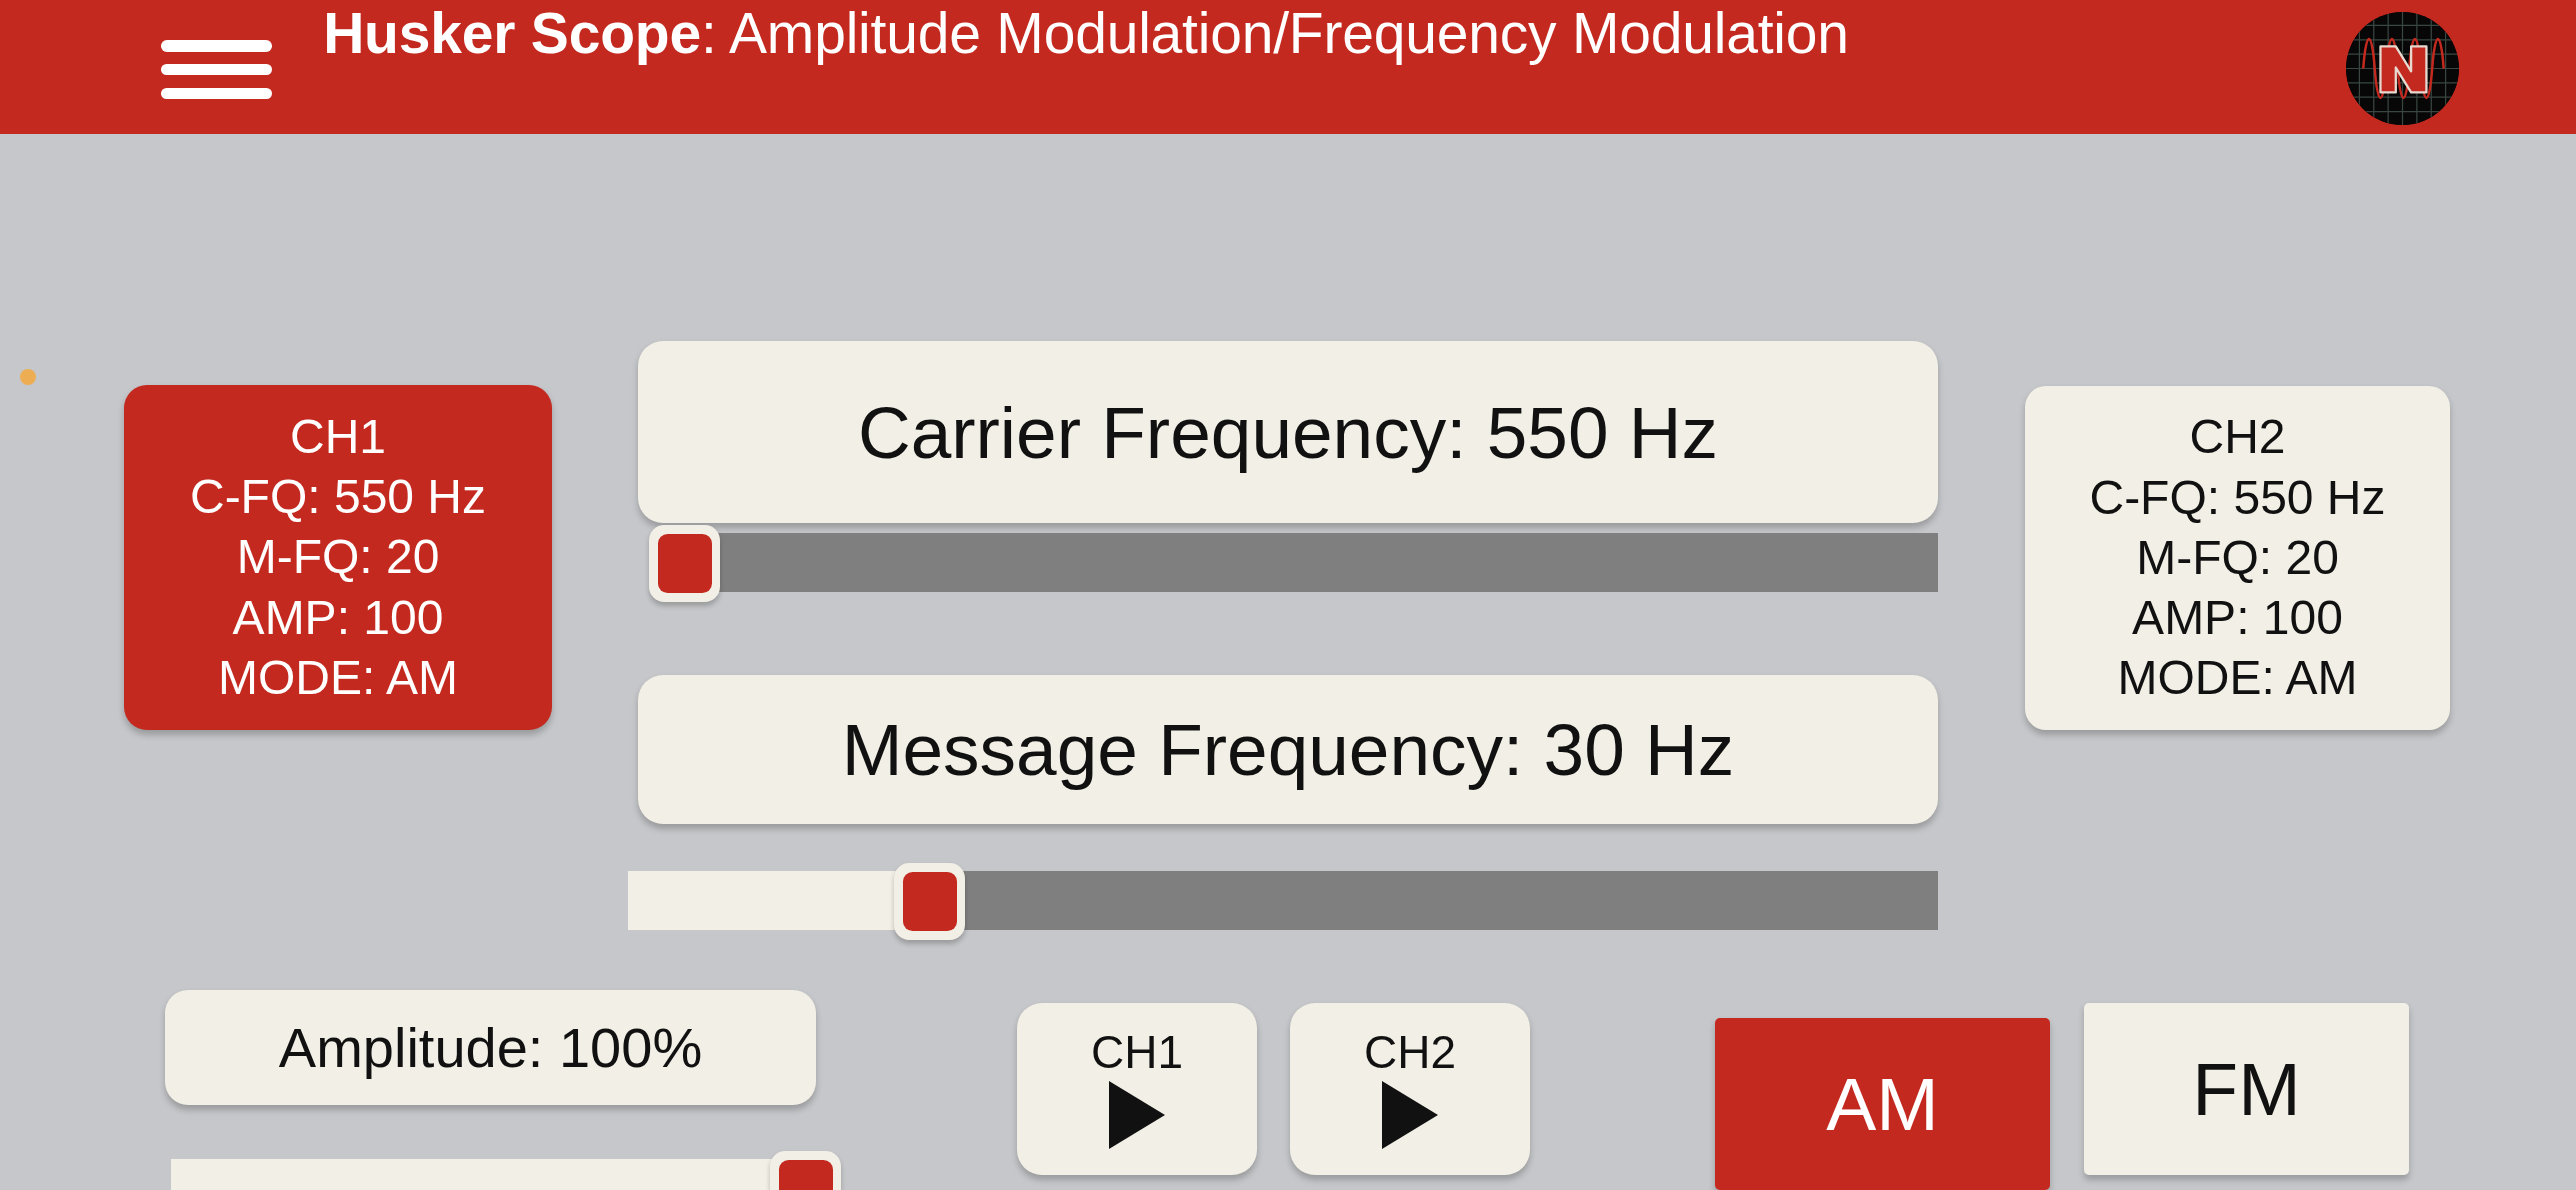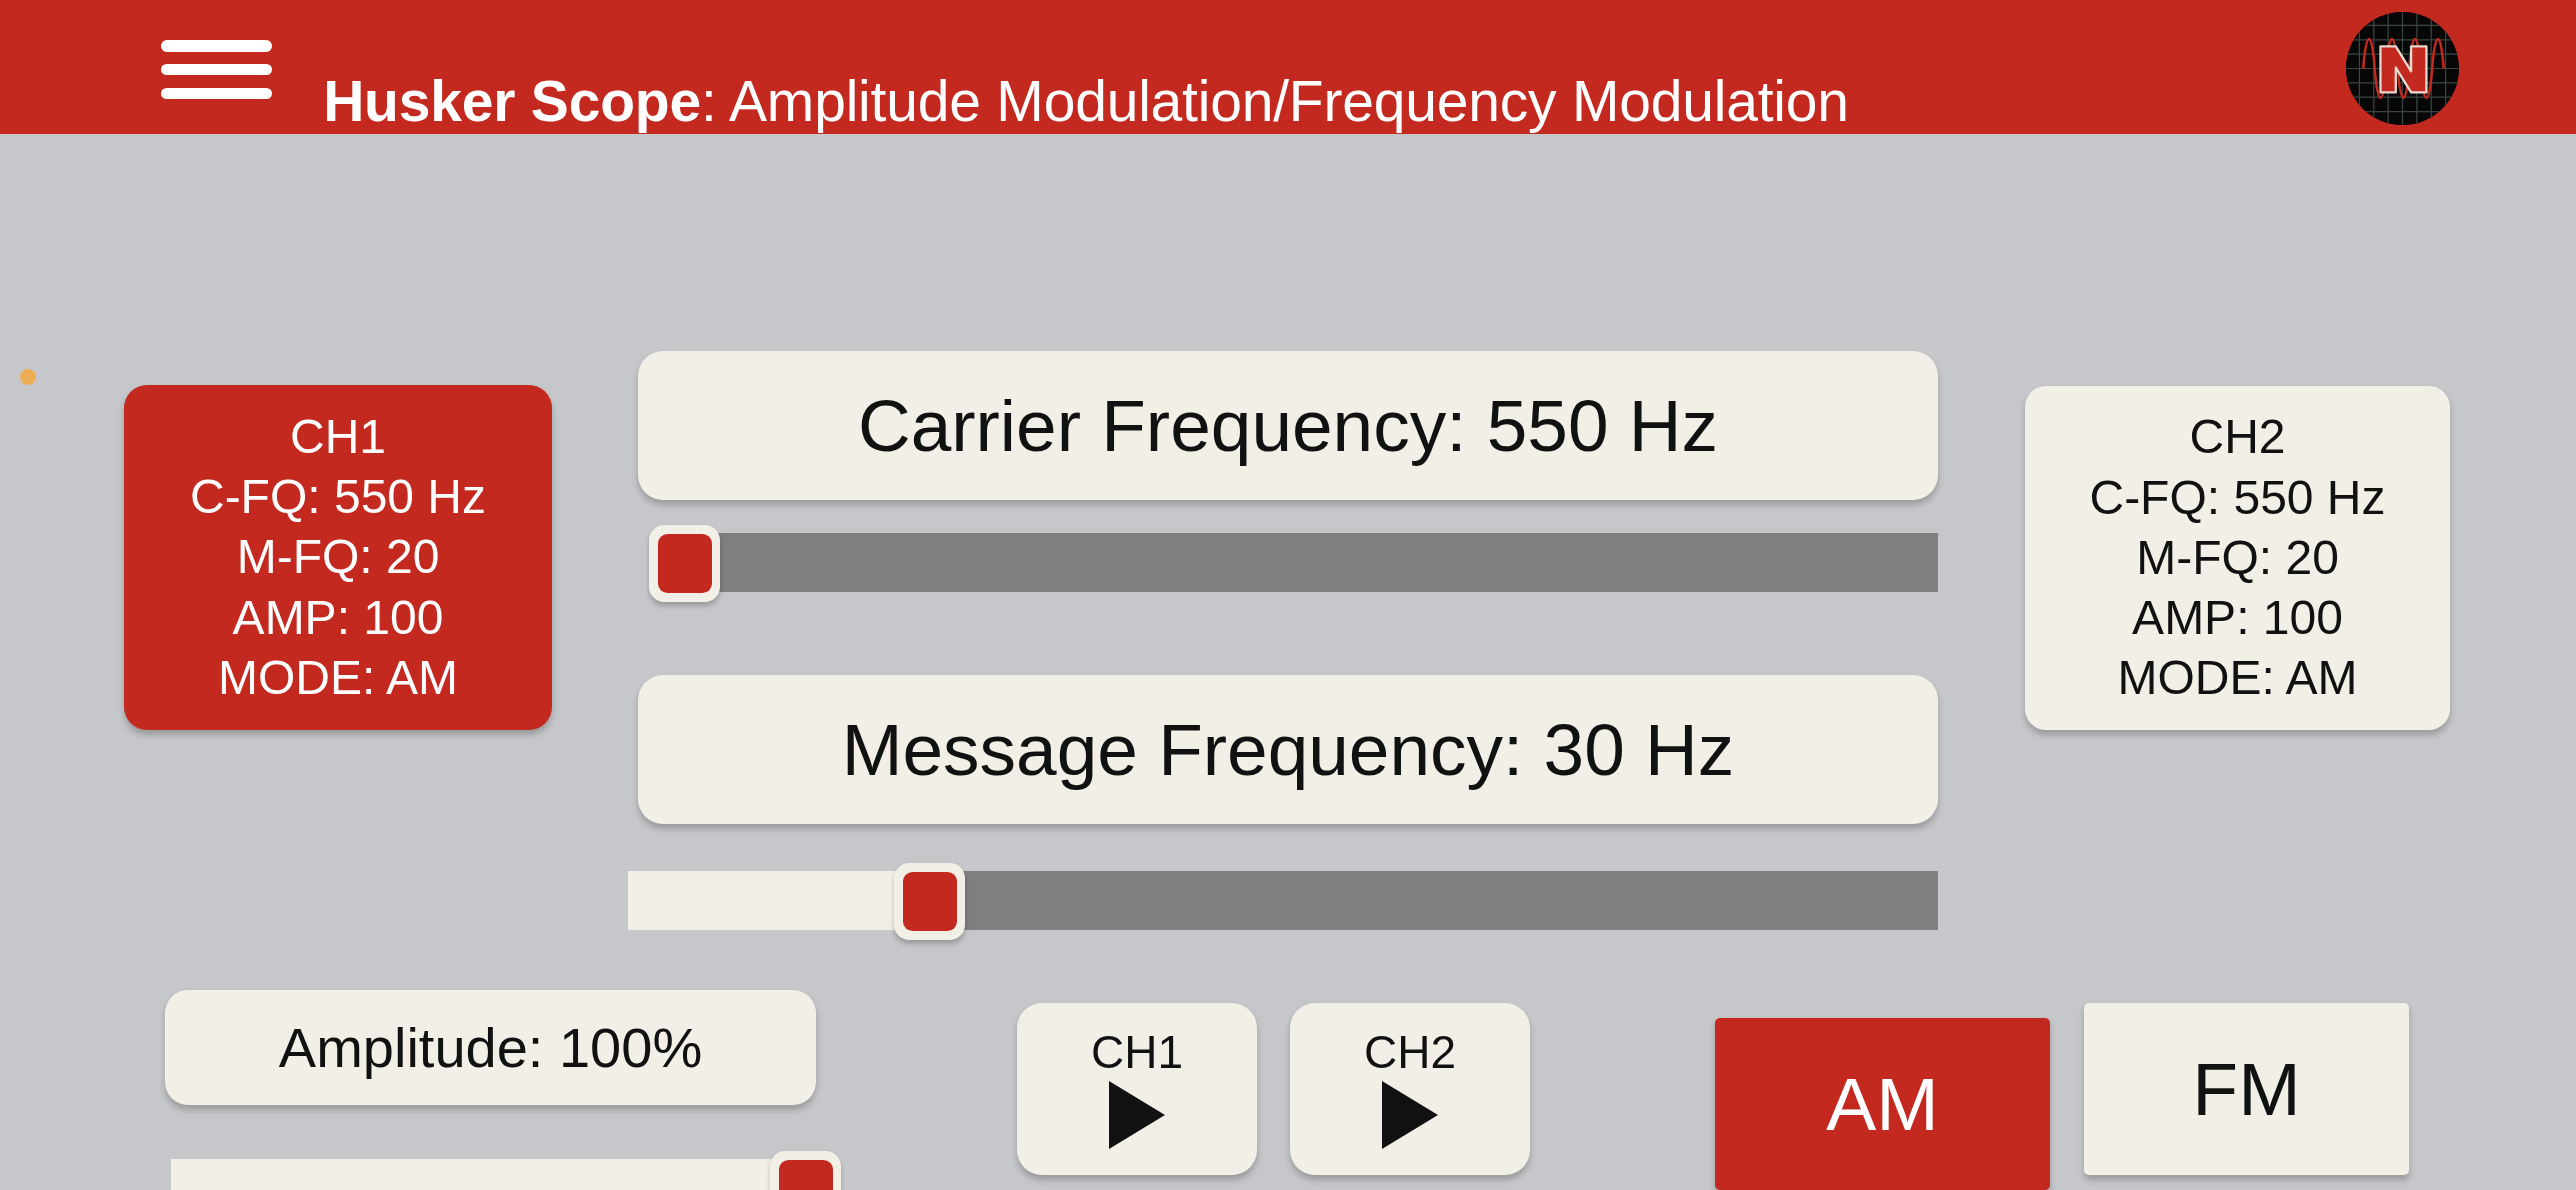--- a/index.html
+++ b/index.html
@@ -43,21 +43,21 @@
     background: #FFFFFF;
     border-radius: 5.8px;
   }
   #header-title {
     position: absolute;
     left: 0;
     top: 0;
     width: 2172px;
     height: 134px;
     display: flex;
-    align-items: flex-end;
+    align-items: flex-start;
     justify-content: center;
     color: #FFFFFF;
     font-size: 57px;
     letter-spacing: -0.2px;
     white-space: nowrap;
   }
   #header-title .strong {
     font-weight: bold;
   }
   #header-title .normal {
@@ -131,23 +131,23 @@
     line-height: 1.255;
     font-size: 48px;
     color: inherit;
   }
   #ch1-info-panel .info-lines { color: #FFFFFF; }
   #ch2-info-panel .info-lines { color: #111111; }
 
   
   #carrier-readout {
     left: 638px;
-    top: 217px;
+    top: 207px;
     width: 1300px;
-    height: 149px;
+    height: 182px;
     border-radius: 25px;
   }
   #message-readout {
     left: 638px;
     top: 541px;
     width: 1300px;
     height: 149px;
     border-radius: 25px;
   }
   .readout-text {

